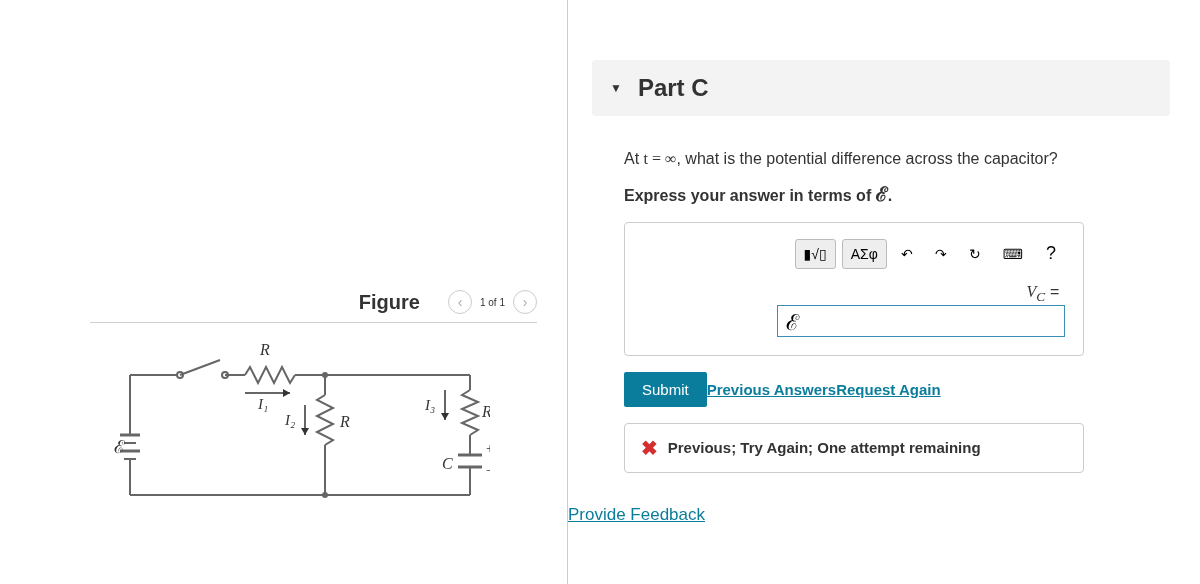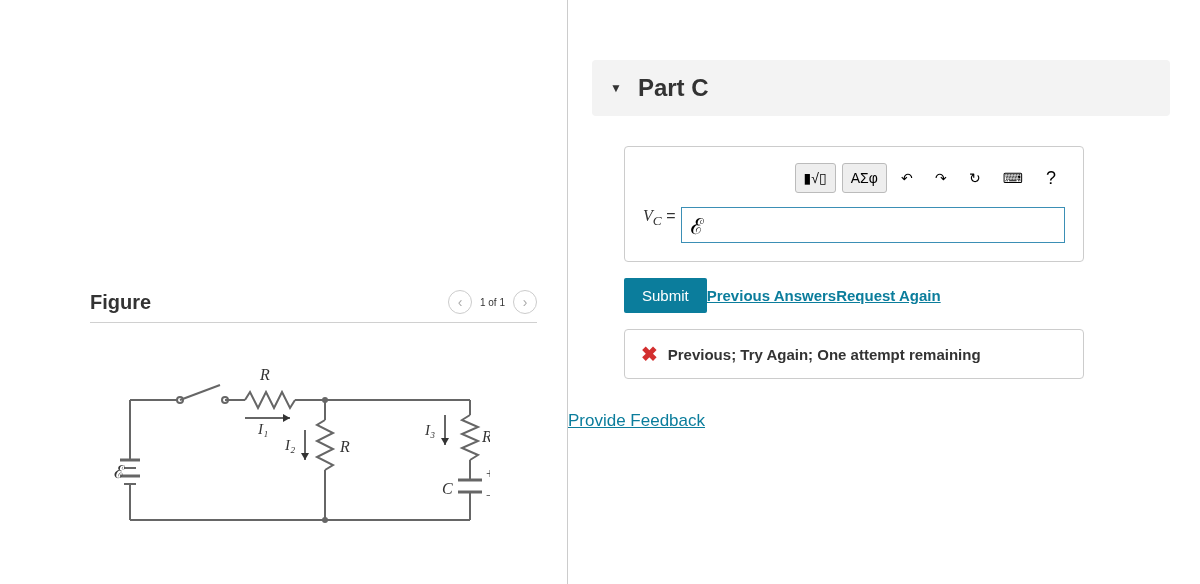--- a/index.html
+++ b/index.html
@@ -20,26 +20,27 @@
   width: 568px;
   padding: 0 30px 0 90px;
   border-right: 1px solid #ccc;
 }
 .right-panel {
   flex: 1;
   padding: 0 30px 0 0;
 }
 .figure-header {
   display: flex;
-  justify-content: space-between;
+  justify-content: flex-end;
   align-items: center;
   border-bottom: 1px solid #d0d0d0;
   padding-bottom: 8px;
   margin-top: 290px;
-  margin-bottom: 37px;
+  margin-bottom: 12px;
+  gap: 28px;
 }
 .figure-title {
   font-size: 20px;
   font-weight: bold;
   color: #333;
 }
 .pager {
   display: flex;
   align-items: center;
   gap: 8px;
@@ -112,21 +113,22 @@
   min-width: 28px;
   height: 30px;
   justify-content: center;
 }
 .tool-btn.plain {
   border: none;
   background: transparent;
 }
 .answer-row {
   display: flex;
-  align-items: flex-start;
+  align-items: flex-end;
+  flex-direction: column;
 }
 .answer-label {
   font-size: 16px;
   font-style: italic;
   margin-right: 6px;
 }
 .answer-input {
   flex: 1;
   border: 1px solid #3b8fb5;
   padding: 2px 8px;
@@ -260,20 +262,26 @@
   </div>
 
   <div class="right-panel">
 
     <div class="part-header">
       <span class="caret-down">▼</span>
       <span class="part-title">Part C</span>
     </div>
 
     <div class="question-block">
+      <div>
+        <span>At </span><span style="font-family:serif;">t = ∞</span><span>, what is the potential difference across the capacitor?</span>
+      </div>
+      <div style="margin-top:6px;">
+        <span class="expr-bold">Express your answer in terms of </span><span class="expr-bold script-e">ℰ</span><span class="expr-bold">.</span>
+      </div>
     </div>
 
     <div class="answer-box">
       <div class="toolbar">
         <button class="tool-btn">▮√▯</button>
         <button class="tool-btn">ΑΣφ</button>
         <button class="tool-btn plain">↶</button>
         <button class="tool-btn plain">↷</button>
         <button class="tool-btn plain">↻</button>
         <button class="tool-btn plain">⌨</button>

